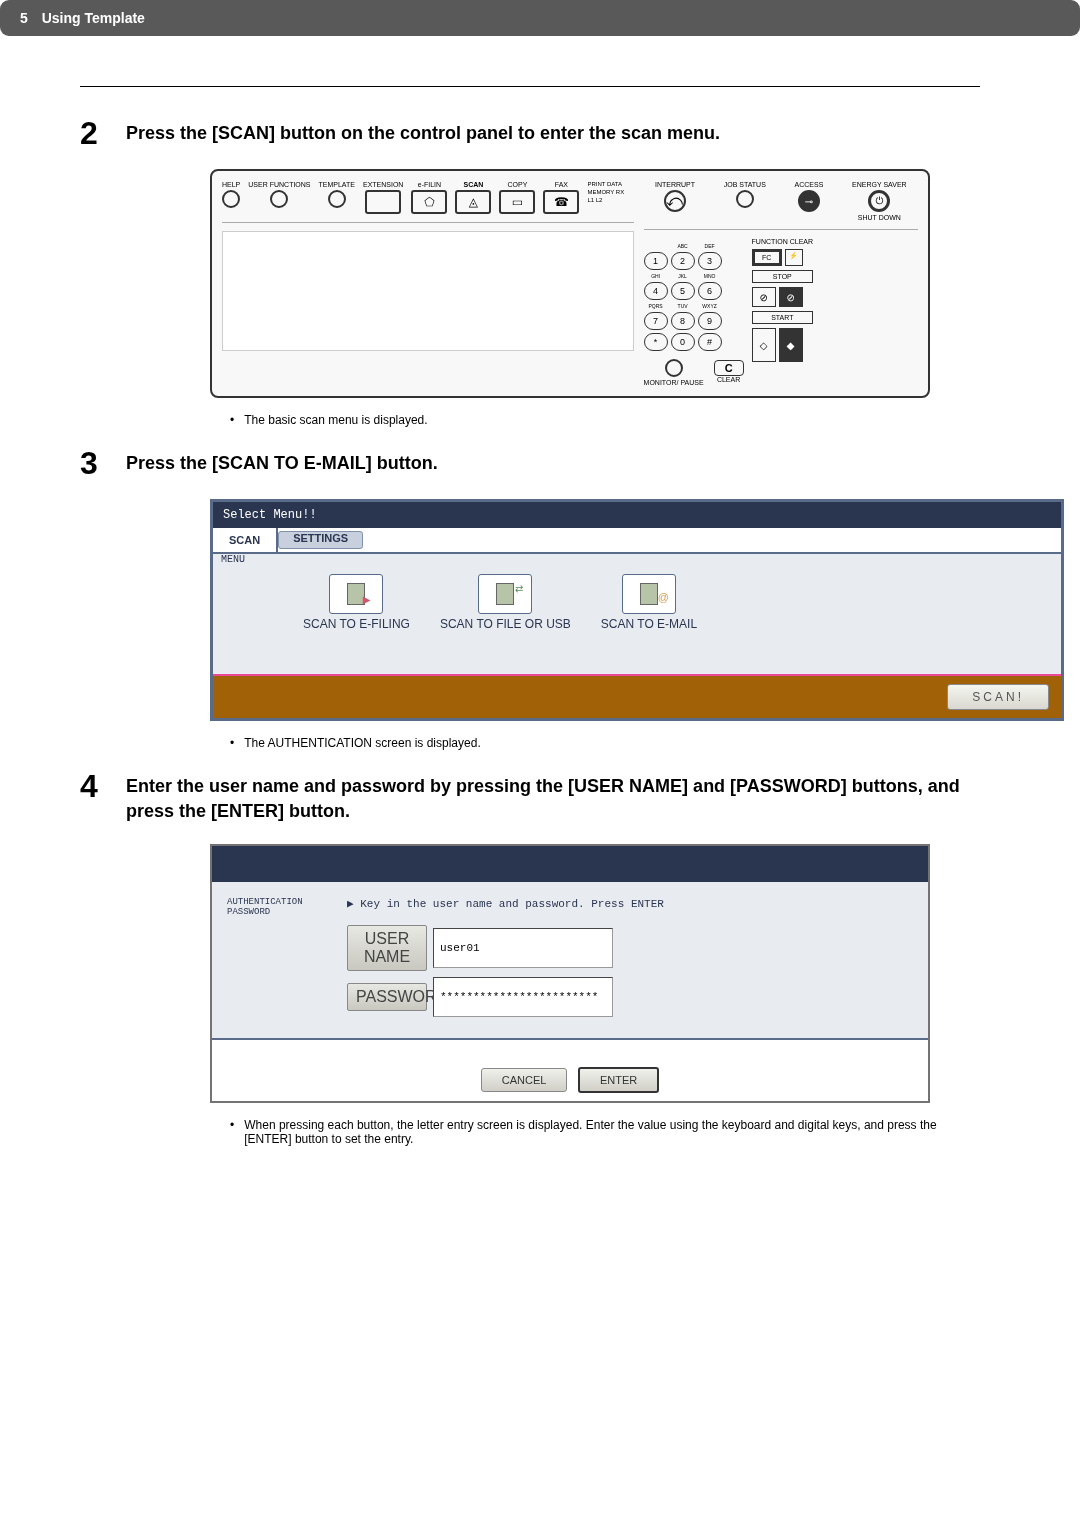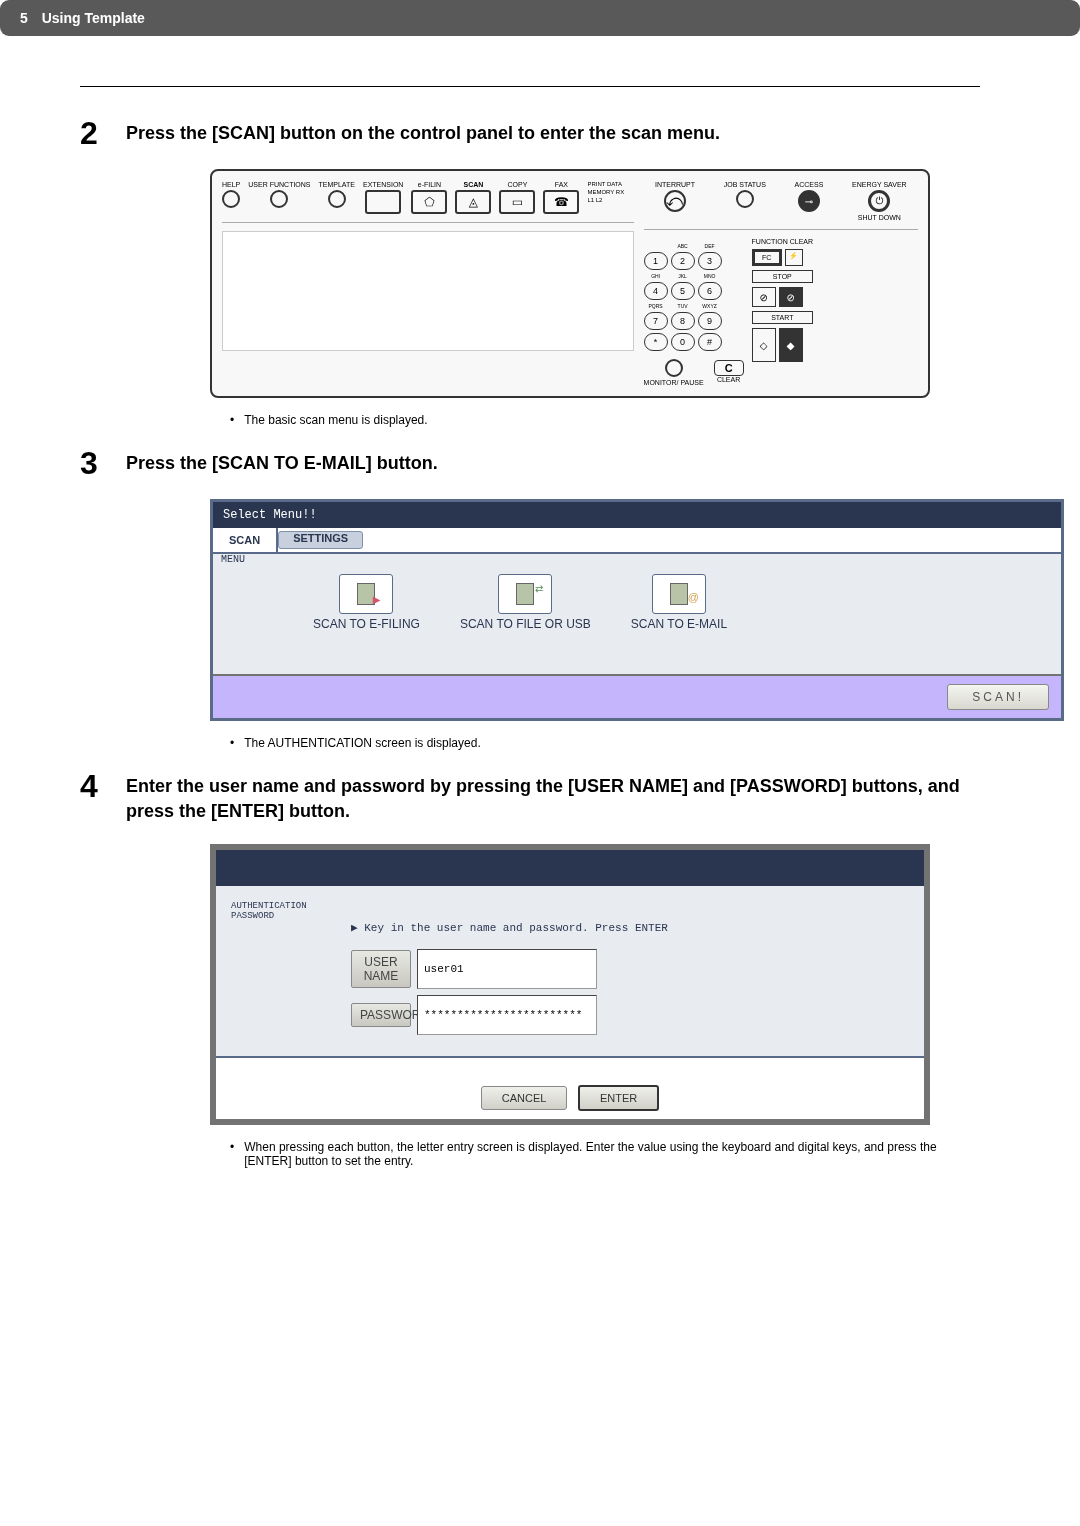--- a/index.html
+++ b/index.html
@@ -68,43 +68,43 @@
     .scan-menu {
       border: 3px solid #5a6b8a;
       width: 854px;
       background: #e8ebf0;
     }
     .scan-menu-header { background: #2a3550; color: #fff; padding: 6px 10px; font-size: 12px; font-family: 'Courier New', monospace; }
     .scan-menu-tabs { display: flex; background: #fff; border-bottom: 2px solid #5a6b8a; }
     .scan-tab { padding: 6px 16px; font-size: 11px; font-weight: bold; color: #2a3550; }
     .scan-tab-active { border-right: 2px solid #5a6b8a; }
     .scan-tab-settings { background: #c8d0dd; border: 1px solid #8090ab; border-radius: 3px; margin: 3px 0; padding: 0 14px; }
-    .scan-menu-body { padding: 20px; display: flex; gap: 40px; position: relative; min-height: 120px; }
+    .scan-menu-body { padding: 20px; display: flex; gap: 30px; position: relative; min-height: 120px; }
     .scan-menu-left { position: absolute; left: 8px; top: 0; font-size: 10px; font-family: 'Courier New', monospace; color: #2a3550; }
     .scan-option { text-align: center; }
     .scan-option-icon { width: 54px; height: 40px; border: 1.5px solid #5a6b8a; border-radius: 3px; background: #fff; margin: 0 auto 4px; display: flex; align-items: center; justify-content: center; position: relative; }
     .scan-option-label { font-size: 12px; color: #2a3550; line-height: 1.1; }
     .scan-doc-icon { width: 18px; height: 22px; background: #b8c4a8; border: 1px solid #666; position: relative; }
     .scan-doc-arrow { position: absolute; font-size: 10px; color: #d4556b; }
-    .scan-menu-footer { padding: 8px 12px; text-align: right; border-top: 2px solid #737373; background: #c4b5fd; }
+    .scan-menu-footer { padding: 8px 12px; text-align: right; border-top: 2px solid #ec4899; background: #a16207; }
     .scan-btn-start { background: linear-gradient(#f5f5f0, #d8d8d0); border: 1px solid #888; border-radius: 3px; padding: 5px 24px; font-size: 12px; letter-spacing: 3px; color: #555; }
     
     
     .auth-screen {
-      border: 6px solid #737373;
+      border: 2px solid #737373;
       width: 720px;
       background: #e8ebf0;
     }
     .auth-header { background: #2a3550; height: 36px; }
     .auth-body { padding: 15px; display: flex; gap: 20px; border-bottom: 2px solid #5a6b8a; }
     .auth-left { font-size: 9px; font-family: 'Courier New', monospace; color: #2a3550; width: 100px; }
-    .auth-main { flex: 1; margin-top: 20px; }
+    .auth-main { flex: 1; }
     .auth-prompt { font-size: 11px; font-family: 'Courier New', monospace; color: #2a3550; margin-bottom: 15px; }
     .auth-row { display: flex; gap: 6px; margin-bottom: 6px; align-items: center; }
-    .auth-label-btn { background: linear-gradient(#e8e8e3, #c8c8c0); border: 1px solid #888; border-radius: 2px; padding: 4px 8px; font-size: 12px; width: 60px; text-align: center; color: #444; }
+    .auth-label-btn { background: linear-gradient(#e8e8e3, #c8c8c0); border: 1px solid #888; border-radius: 2px; padding: 4px 8px; font-size: 16px; width: 80px; text-align: center; color: #444; }
     .auth-field { background: #fff; border: 1px inset #999; padding: 13px 6px; font-size: 11px; font-family: 'Courier New', monospace; min-width: 180px; }
     .auth-footer { padding: 8px 12px; text-align: center; background: #fff; }
     .auth-btn { background: linear-gradient(#f0f0eb, #d0d0c8); border: 1px solid #888; border-radius: 3px; padding: 5px 20px; font-size: 11px; margin: 0 3px; color: #333; }
     .auth-btn-enter { border: 2px solid #333; margin-top: 19px; }
   </style>
 </head>
 <body>
 
 <div class="header-bar">
   <span class="chapter-num">5</span>

